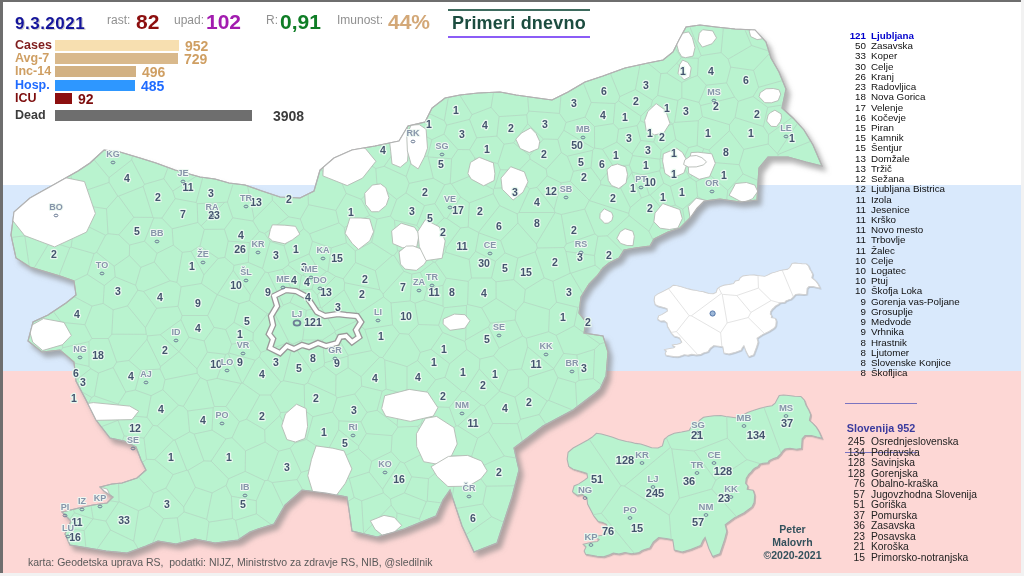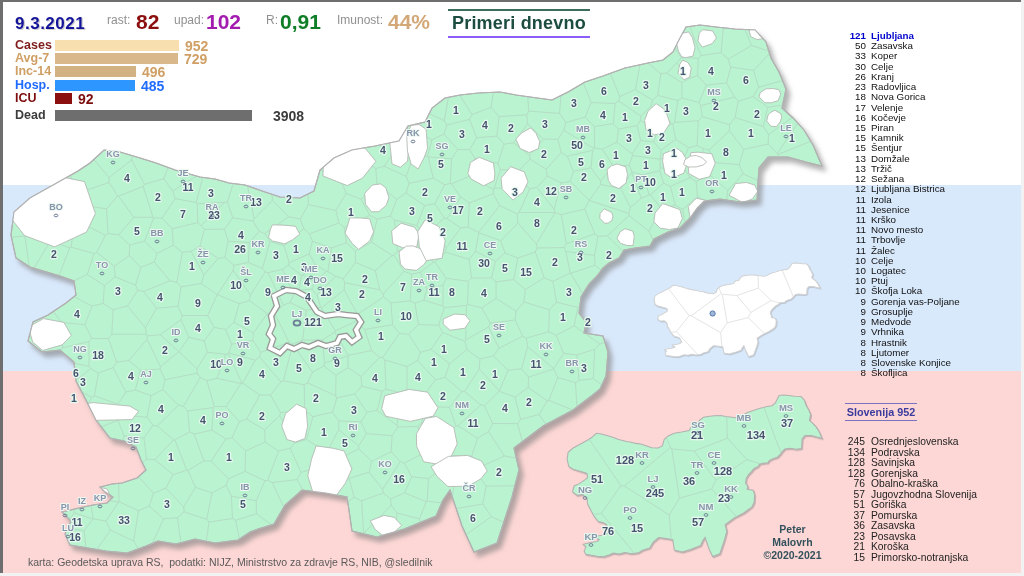--- a/index.html
+++ b/index.html
@@ -16,21 +16,21 @@
 .btn { position:absolute; left:448px; top:-1px; color:#1c4d40; font-weight:bold; font-size:18px; letter-spacing:-0.2px; border-top:2px solid #3d6b5e; border-bottom:2px solid #8b5cf6; padding:2px 4px 2px; letter-spacing:0.2px; }
 .chart { position:absolute; left:15px; top:40px; z-index:20; font-weight:bold; }
 .row { position:absolute; height:11px; left:0; }
 .row .t { position:absolute; left:0; top:-2px; font-size:12.5px; white-space:nowrap; }
 .row .bar { position:absolute; left:40px; top:0; height:11px; }
 .row .v { position:absolute; top:-2px; font-size:14px; white-space:nowrap; }
 .cities { position:absolute; left:836px; top:31px; z-index:20; font-size:9.8px; color:#111; }
 .cities div { height:10.23px; line-height:10.23px; white-space:nowrap; }
 .cities .n { display:inline-block; width:30px; text-align:right; margin-right:5px; }
 .cities .first { color:#0000cc; font-weight:bold; }
-.slo-title { position:absolute; left:845px; top:403px; width:72px; text-align:center; font-size:10.8px; font-weight:bold; white-space:nowrap; color:#3b3b9e; border-top:1.5px solid #7a74c0; border-bottom:1.5px solid #7a74c0; padding:2px 0; z-index:20; }
+.slo-title { position:absolute; left:845px; top:403px; width:72px; text-align:center; font-size:10.8px; font-weight:bold; white-space:nowrap; color:#3b3b9e; border-top:1.5px solid #7a74c0; border-bottom:1.5px solid #7a74c0; padding:18px 0; z-index:20; }
 .regions { position:absolute; left:836px; top:437px; z-index:20; font-size:10.3px; color:#222; }
 .regions div { height:10.55px; line-height:10.55px; white-space:nowrap; }
 .regions .n { display:inline-block; width:29px; text-align:right; margin-right:6px; }
 .credit { position:absolute; left:760px; top:523px; width:65px; text-align:center; font-size:10.5px; font-weight:bold; color:#33515c; line-height:12.8px; z-index:20; }
 .foot { position:absolute; left:28px; top:556px; font-size:10.5px; color:#5a5a5a; z-index:20; }
 </style></head>
 <body>
 <div class="band-b"></div>
 <div class="band-r"></div>
 <svg width="1024" height="576" viewBox="0 0 1024 576" style="position:absolute;left:0;top:0">

